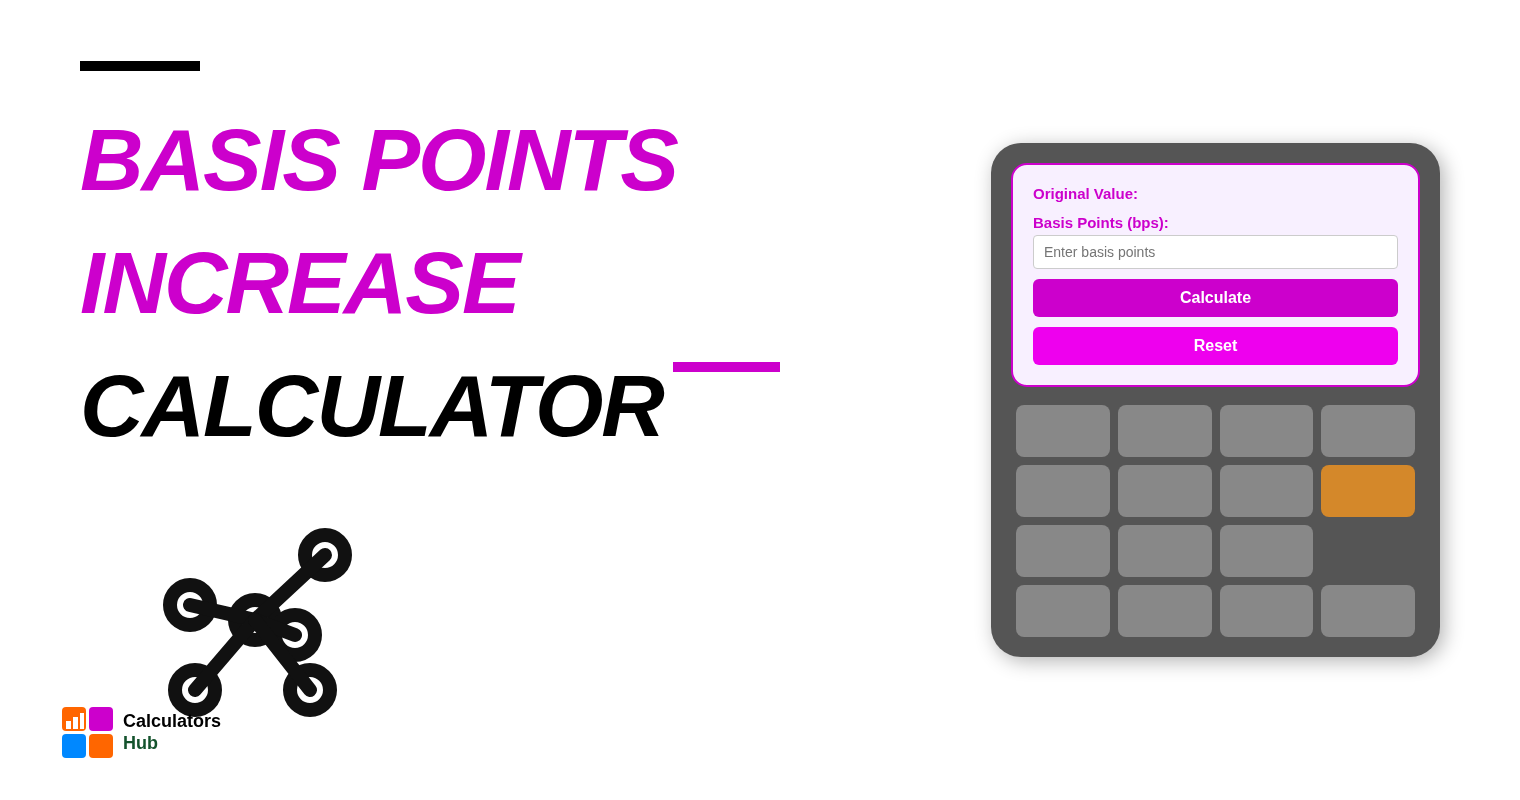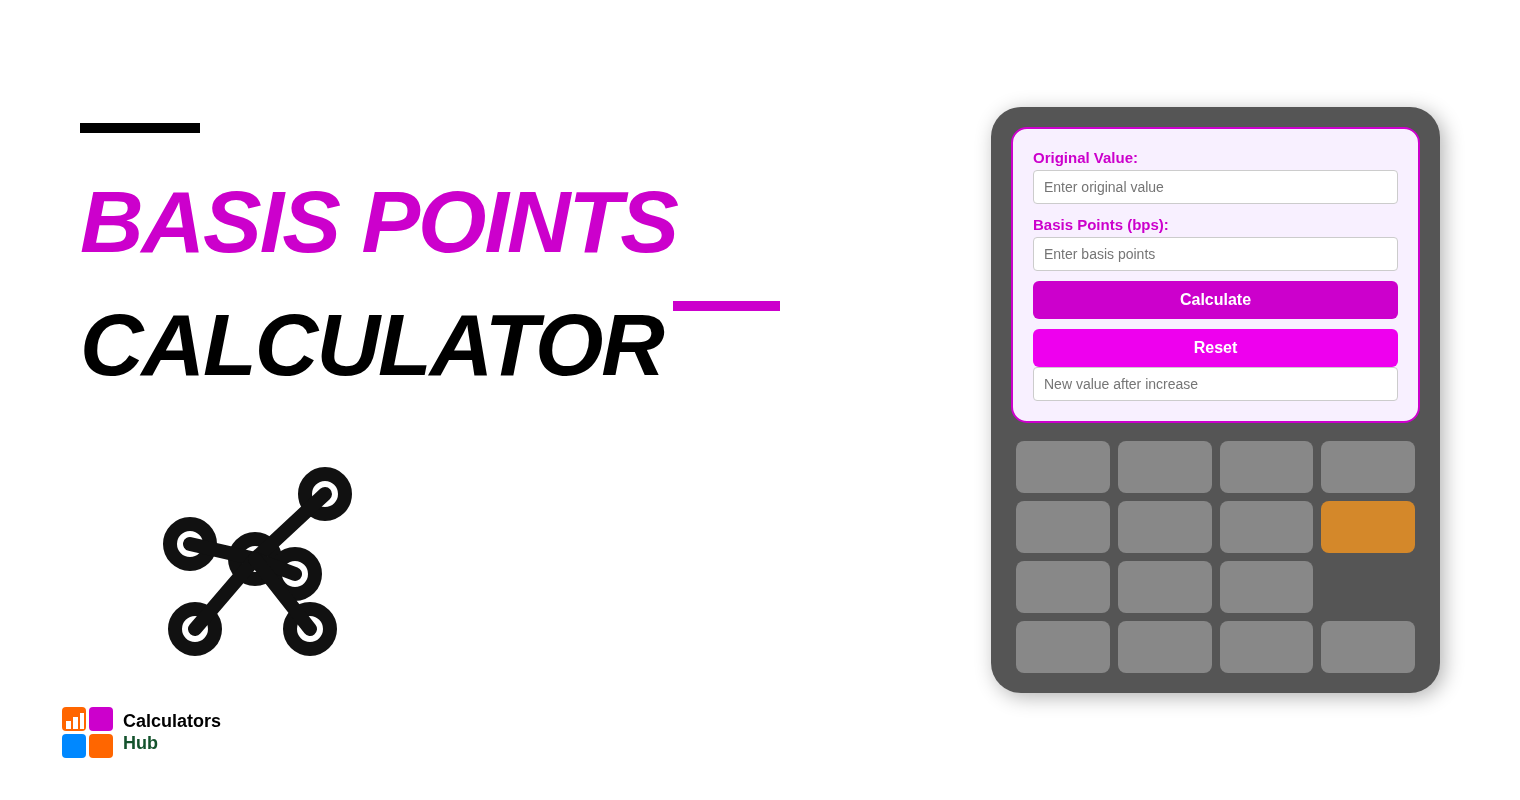--- a/index.html
+++ b/index.html
@@ -208,20 +208,21 @@
       background: #d4882a;
       grid-row: span 2;
     }
   </style>
 </head>
 <body>
 
 <div class="left-section">
   <div class="top-bar"></div>
   <div class="title-line1">BASIS POINTS</div>
+  <div class="title-line2">INCREASE</div>
   <div class="title-line3">
     <span>CALCULATOR</span>
       <span class="title-line3-underscore"></span>
   </div>
 
   <div class="graph-icon">
     <svg width="230" height="230" viewBox="0 0 230 230" fill="none" xmlns="http://www.w3.org/2000/svg">
 
       <circle cx="185" cy="50" r="20" stroke="#111" stroke-width="14" fill="white"></circle>
 
@@ -243,29 +244,27 @@
     </svg>
   </div>
 </div>
 
 <div class="right-section">
   <div class="calculator">
 
     <div class="calc-screen">
 
       <div class="field-label">Original Value:</div>
-      <input class="calc-input" type="text" placeholder="Enter original value" style="">
 
       <div class="field-label">Basis Points (bps):</div>
       <input class="calc-input" type="text" placeholder="Enter basis points" style="">
 
       <button class="calc-btn btn-calculate">Calculate</button>
       <button class="calc-btn btn-reset">Reset</button>
 
-      <input class="result-input" type="text" readonly="" placeholder="New value after increase" style="">
     </div>
 
     <div class="keypad">
 
       <button class="key"></button>
       <button class="key"></button>
       <button class="key"></button>
       <button class="key"></button>
 
       <button class="key"></button>

